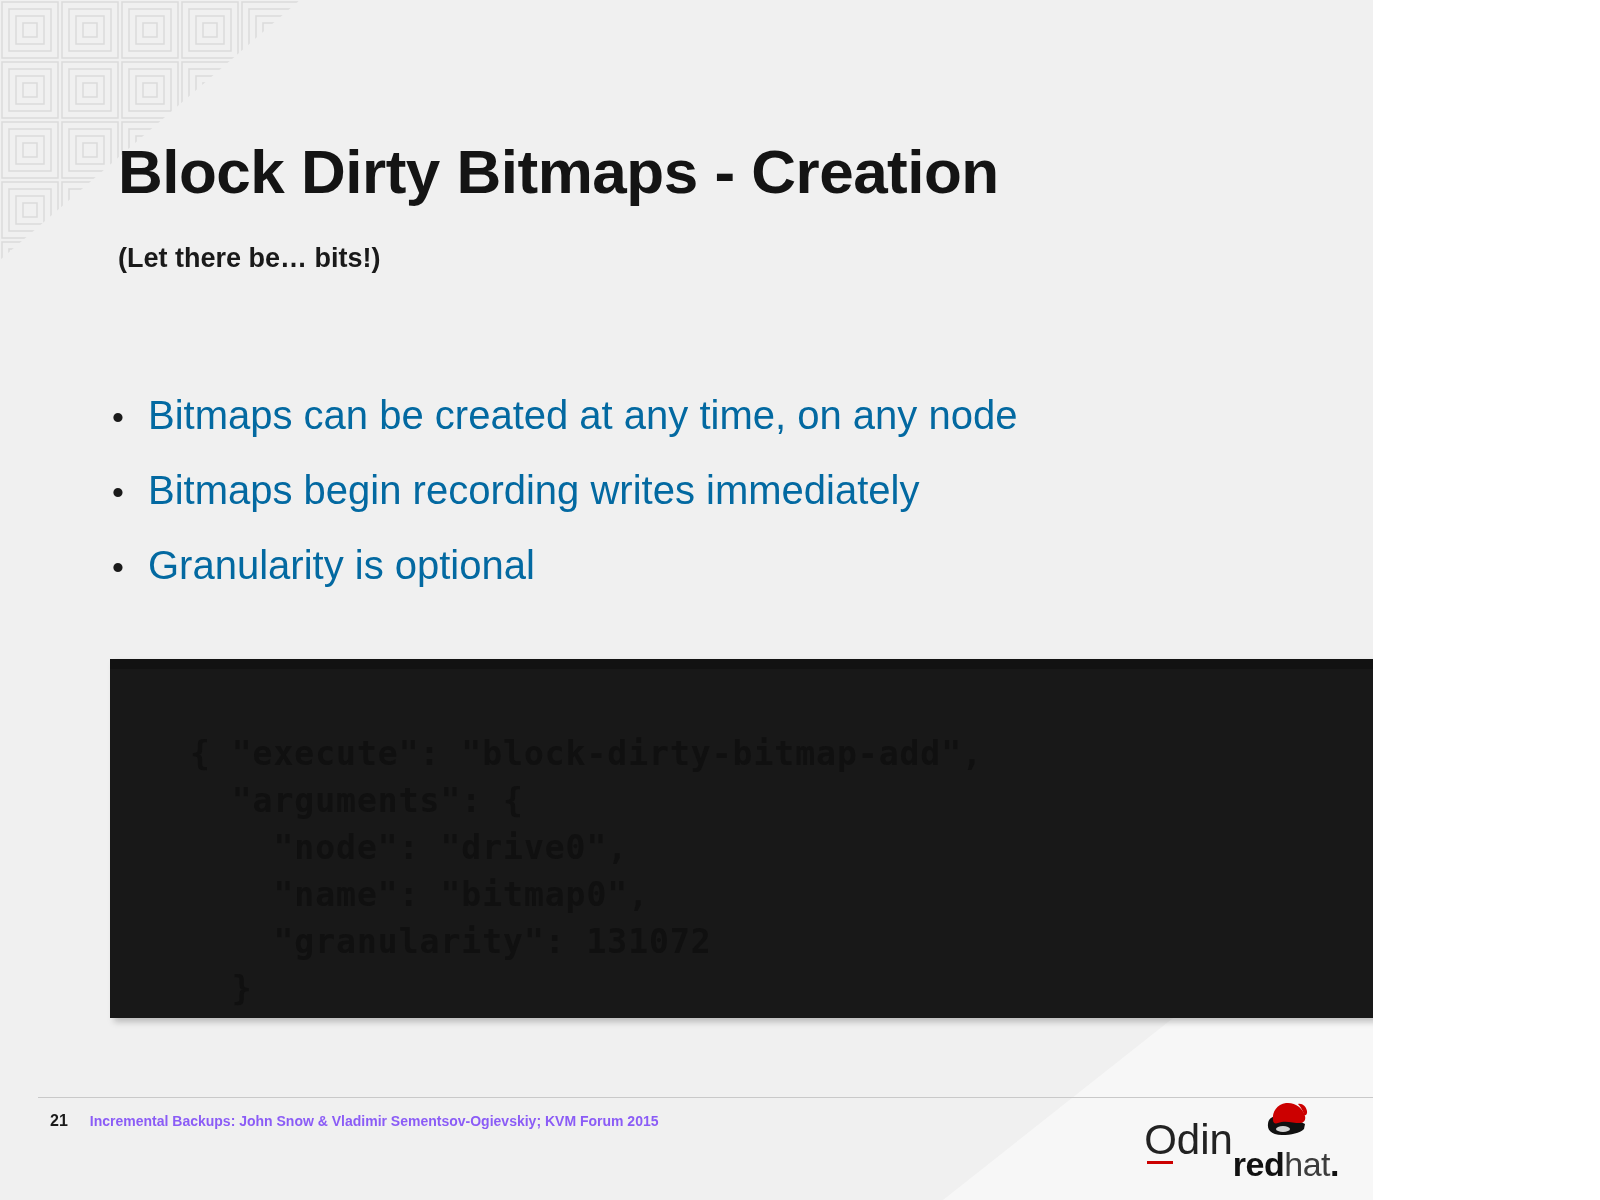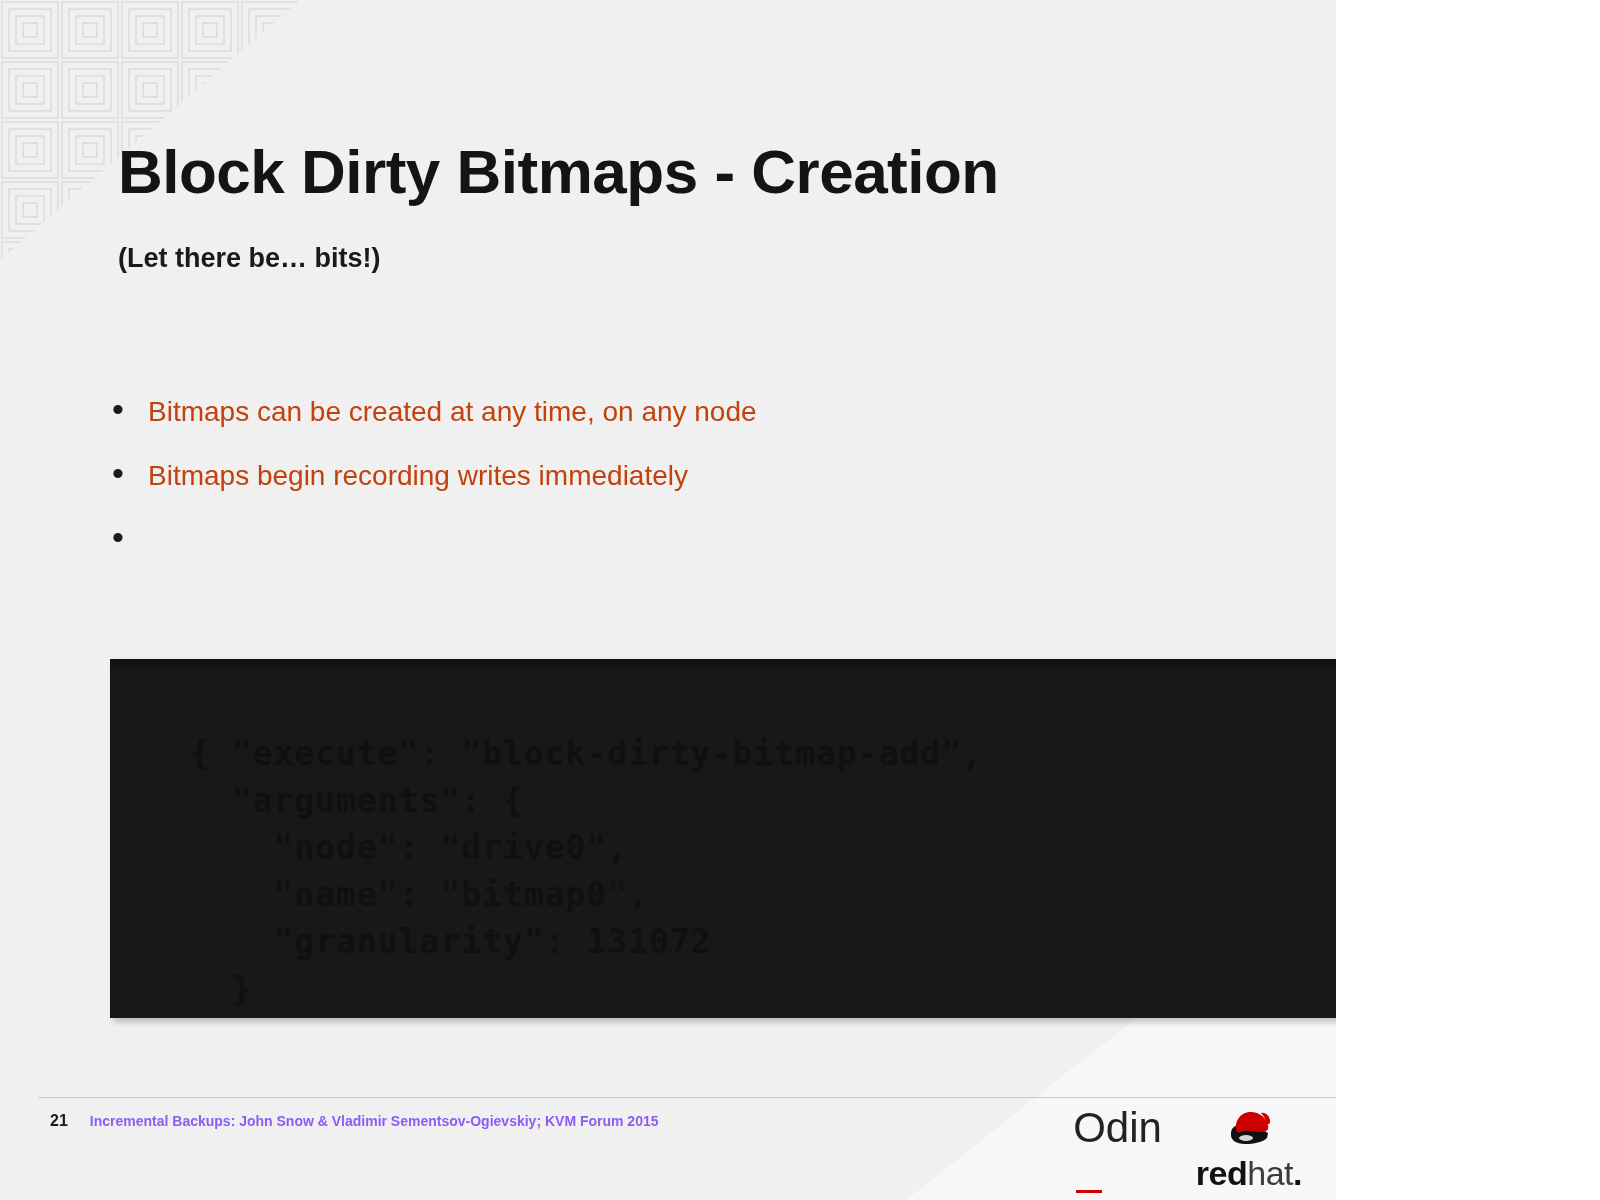--- a/index.html
+++ b/index.html
@@ -13,20 +13,21 @@
     font-family: "Liberation Sans", sans-serif;
     overflow: hidden;
   }
 
   #slide {
     position: relative;
     width: 1336px;
     height: 1200px;
     background: #f0f0f0;
     overflow: hidden;
+    padding-left: 37px;
   }
 
   
   #corner-pattern {
     position: absolute;
     left: 0;
     top: 0;
     width: 300px;
     height: 260px;
     overflow: hidden;
@@ -93,22 +94,22 @@
     margin-bottom: 28px;
   }
   .bullet-dot {
     width: 36px;
     flex: 0 0 36px;
     font-size: 34px;
     color: #1a1a1a;
     line-height: 1;
   }
   .bullet-text {
-    font-size: 28px;
-    color: #c2410c;
+    font-size: 40px;
+    color: #0369a1;
     line-height: 1.18;
   }
 
   
   #code-shadow {
     position: absolute;
     left: 114px;
     top: 663px;
     width: 1334px;
     height: 359px;
@@ -175,22 +176,21 @@
     font-size: 14px;
     color: #8b5cf6;
   }
 
   
   #logos {
     position: absolute;
     right: 34px;
     top: 1098px;
     display: flex;
-    gap: 34px;
-    margin-top: 9px;
+    align-items: center;
   }
   #odin-logo {
     position: relative;
     font-size: 42px;
     color: #222222;
     letter-spacing: 0px;
     line-height: 1;
     font-weight: normal;
   }
   #odin-underline {
@@ -245,20 +245,21 @@
     <div class="bullet-row">
       <span class="bullet-dot">•</span>
       <span class="bullet-text">Bitmaps can be created at any time, on any node</span>
     </div>
     <div class="bullet-row">
       <span class="bullet-dot">•</span>
       <span class="bullet-text">Bitmaps begin recording writes immediately</span>
     </div>
     <div class="bullet-row">
       <span class="bullet-dot">•</span>
+      <span class="bullet-text">Granularity is optional</span>
     </div>
   </div>
 
   <div id="code-shadow"></div>
   <div id="code-block">
     <div id="code-block-topstrip"></div>
     <pre id="code-text">{ "execute": "block-dirty-bitmap-add",
   "arguments": {
     "node": "drive0",
     "name": "bitmap0",

